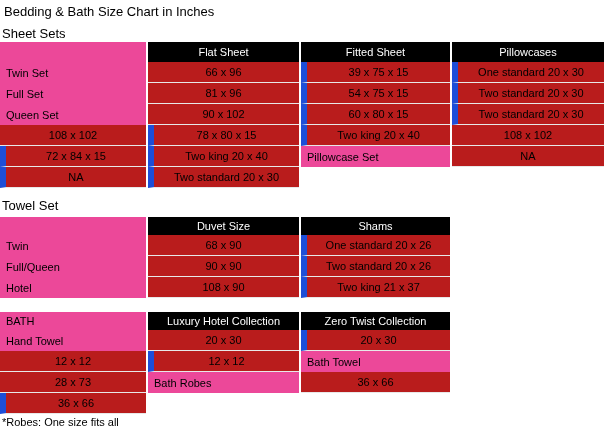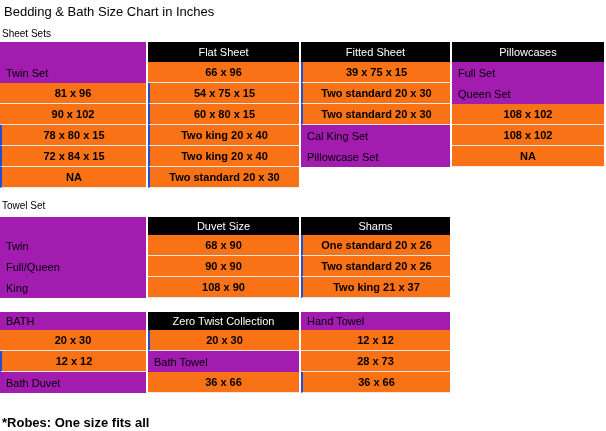--- a/index.html
+++ b/index.html
@@ -11,25 +11,25 @@
     position: relative;
     overflow: hidden;
   }
   .page { position: absolute; inset: 0; border-radius: 16px; }
   .title {
     position: absolute; top: 4px; left: 4px;
     font-size: 13px; line-height: 15px; color: #000;
   }
   .sec-label {
     position: absolute; left: 2px;
-    font-size: 10px; line-height: 13px; color: #000;
+    font-size: 13px; line-height: 13px; color: #000;
   }
   .footnote {
     position: absolute; left: 2px; top: 416px;
-    font-size: 13px; line-height: 13px; color: #000; font-weight: bold;
+    font-size: 11px; line-height: 13px; color: #000;
   }
   .tbl {
     position: absolute; left: 0;
     display: grid;
     column-gap: 2px;
     font-size: 11px;
   }
   .t-sheet {
     top: 42px;
     grid-template-columns: 146px 151px 149px 152px;
@@ -39,73 +39,72 @@
     top: 217px;
     grid-template-columns: 146px 151px 149px;
     grid-template-rows: 18px repeat(3, 21px);
   }
   .t-bath {
     top: 312px;
     grid-template-columns: 146px 151px 149px;
     grid-template-rows: 18px repeat(4, 21px);
   }
   .lab {
-    background: #a21caf;
+    background: #ec4899;
     display: flex; align-items: center;
     padding-left: 6px;
     box-sizing: border-box;
   }
   .hd {
     background: #000000; color: #ffffff;
     display: flex; align-items: center; justify-content: center;
     box-sizing: border-box;
   }
   .cel {
-    background: #f97316;
+    background: #b91c1c;
     display: flex; align-items: center; justify-content: center;
     border-bottom: 1px solid #e8e8e8;
     box-sizing: border-box;
-    font-weight: bold;
   }
-  .vdiv { border-left: 2px solid #1d4ed8; }
+  .vdiv { border-left: 6px solid #1d4ed8; }
 </style>
 </head>
 <body>
 
 <div class="page">
 
   <div class="title">Bedding &amp; Bath Size Chart in Inches</div>
 
   <div class="sec-label" style="top:27px">Sheet Sets</div>
 
   <div class="tbl t-sheet">
     <div class="lab"></div>
     <div class="hd">Flat Sheet</div>
     <div class="hd">Fitted Sheet</div>
     <div class="hd">Pillowcases</div>
 
     <div class="lab">Twin Set</div>
     <div class="cel">66 x 96</div>
     <div class="cel vdiv">39 x 75 x 15</div>
+    <div class="cel vdiv">One standard 20 x 30</div>
 
     <div class="lab">Full Set</div>
     <div class="cel">81 x 96</div>
     <div class="cel vdiv">54 x 75 x 15</div>
     <div class="cel vdiv">Two standard 20 x 30</div>
 
     <div class="lab">Queen Set</div>
     <div class="cel">90 x 102</div>
     <div class="cel vdiv">60 x 80 x 15</div>
     <div class="cel vdiv">Two standard 20 x 30</div>
 
     <div class="cel">108 x 102</div>
     <div class="cel vdiv">78 x 80 x 15</div>
     <div class="cel vdiv">Two king 20 x 40</div>
 
-    <div class="lab">Cal King Set</div>
     <div class="cel">108 x 102</div>
     <div class="cel vdiv">72 x 84 x 15</div>
     <div class="cel vdiv">Two king 20 x 40</div>
 
     <div class="lab">Pillowcase Set</div>
     <div class="cel">NA</div>
     <div class="cel vdiv">NA</div>
     <div class="cel vdiv">Two standard 20 x 30</div>
   </div>
 
@@ -117,39 +116,40 @@
     <div class="hd">Shams</div>
 
     <div class="lab">Twin</div>
     <div class="cel">68 x 90</div>
     <div class="cel vdiv">One standard 20 x 26</div>
 
     <div class="lab">Full/Queen</div>
     <div class="cel">90 x 90</div>
     <div class="cel vdiv">Two standard 20 x 26</div>
 
-    <div class="lab">King</div>
+    <div class="lab">Hotel</div>
     <div class="cel">108 x 90</div>
     <div class="cel vdiv">Two king 21 x 37</div>
   </div>
 
   <div class="tbl t-bath">
     <div class="lab">BATH</div>
+    <div class="hd">Luxury Hotel Collection</div>
     <div class="hd">Zero Twist Collection</div>
 
     <div class="lab">Hand Towel</div>
     <div class="cel">20 x 30</div>
     <div class="cel vdiv">20 x 30</div>
 
     <div class="cel">12 x 12</div>
     <div class="cel vdiv">12 x 12</div>
 
     <div class="lab">Bath Towel</div>
     <div class="cel">28 x 73</div>
 
-    <div class="lab">Bath Duvet</div>
+    <div class="lab">Bath Robes</div>
     <div class="cel">36 x 66</div>
     <div class="cel vdiv">36 x 66</div>
   </div>
 
   <div class="footnote">*Robes: One size fits all</div>
 
 </div>
 
 </body></html>

